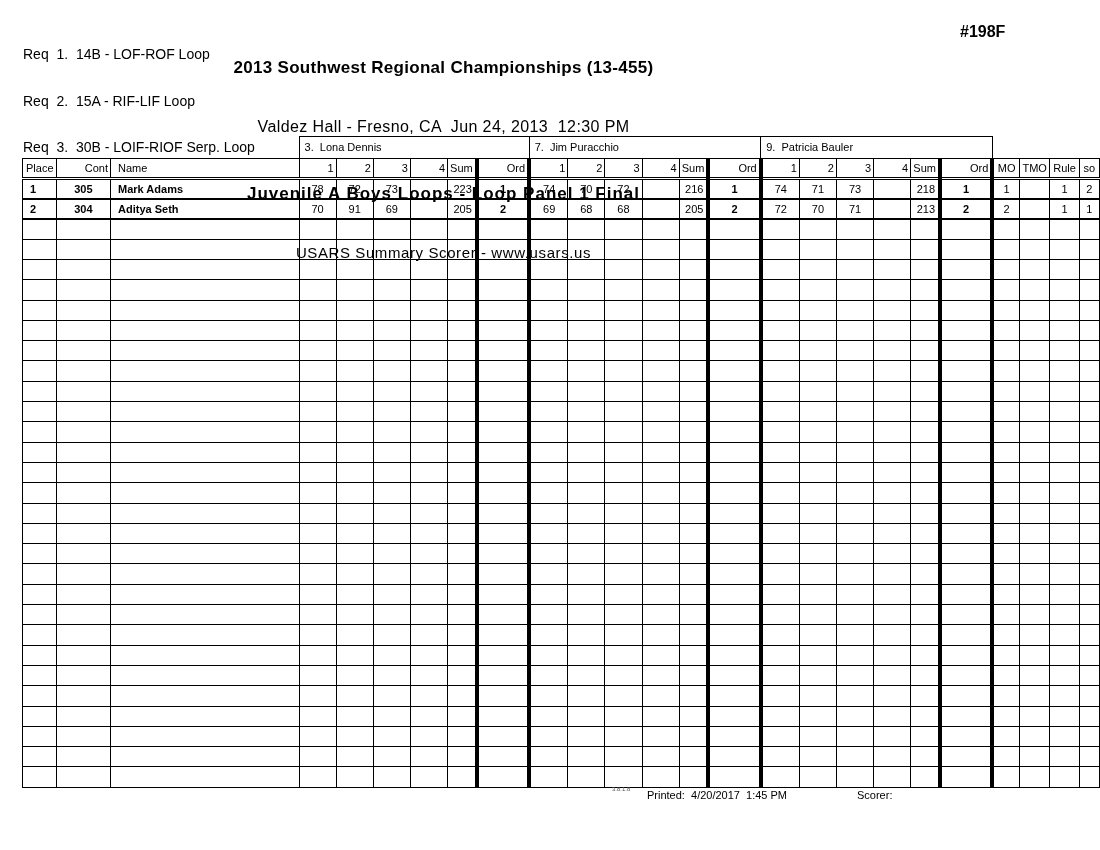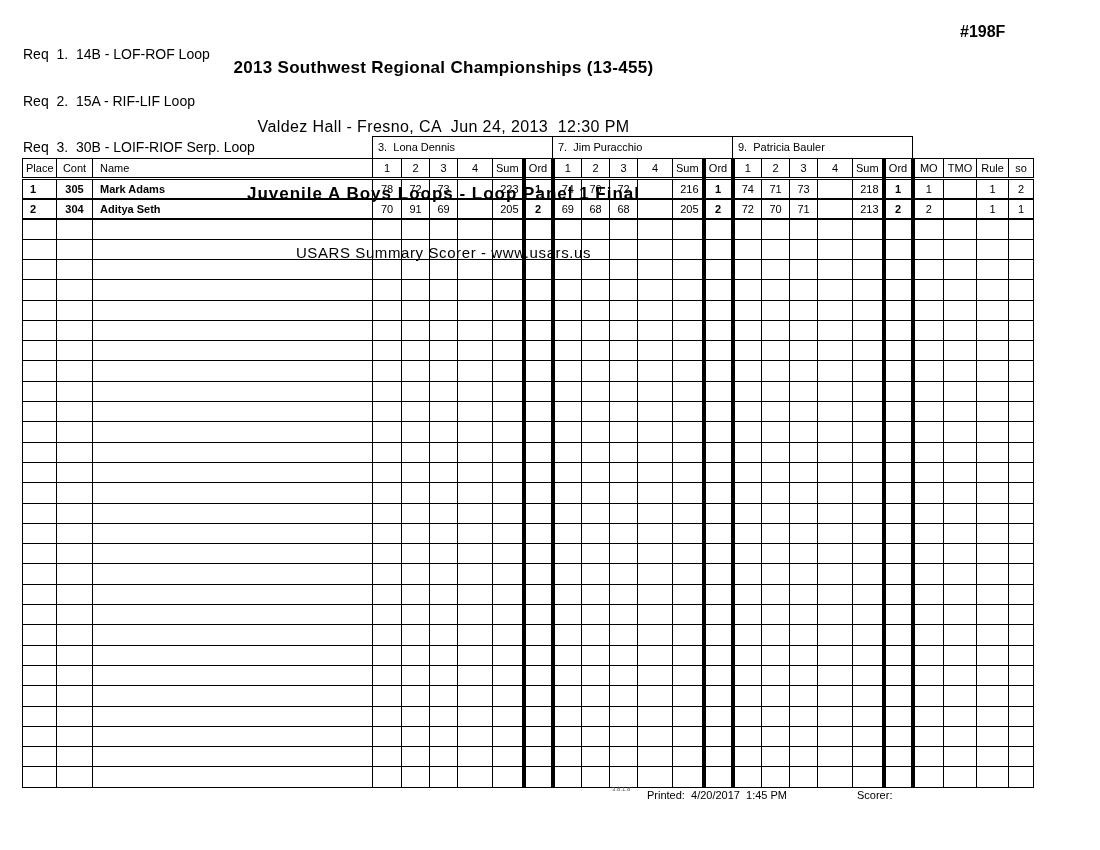--- a/index.html
+++ b/index.html
@@ -19,21 +19,21 @@
   .evnum  { position: absolute; left: 960px; top: 23px; font-size: 16px; font-weight: 700; }
   
   table.results { position: absolute; left: 22px; top: 136px; border-collapse: collapse; table-layout: fixed; }
   .results td {
     border: 1px solid #000; height: 20.3px; font-size: 11px;
     padding: 0 2px; white-space: pre; overflow: hidden; vertical-align: middle;
   }
   .judge-row td { height: 21.5px; }
   td.nob { border: none; }
   td.jname { padding-left: 5px; }
-  .hdr-row td { border-bottom: 3px double #000; }
+  .hdr-row td { border-bottom: 3px double #000; padding-left: 28px; }
   .data-row td { border-bottom: 2px solid #000; }
   td.ord { border-left: 4px solid #000; border-right: 4px solid #000; text-align: center; }
   td.score { text-align: center; }
   td.sum { text-align: right; padding-right: 3px; }
   td.h-sum, td.h-mo, td.h-tmo, td.h-rule, td.h-so { text-align: center; padding: 0 1px; }
   td.h-place { padding-left: 3px; }
   td.h-cont { text-align: center; }
   td.h-name, td.name { padding-left: 7px; }
   td.place { padding-left: 7px; }
   td.cont { text-align: center; }

